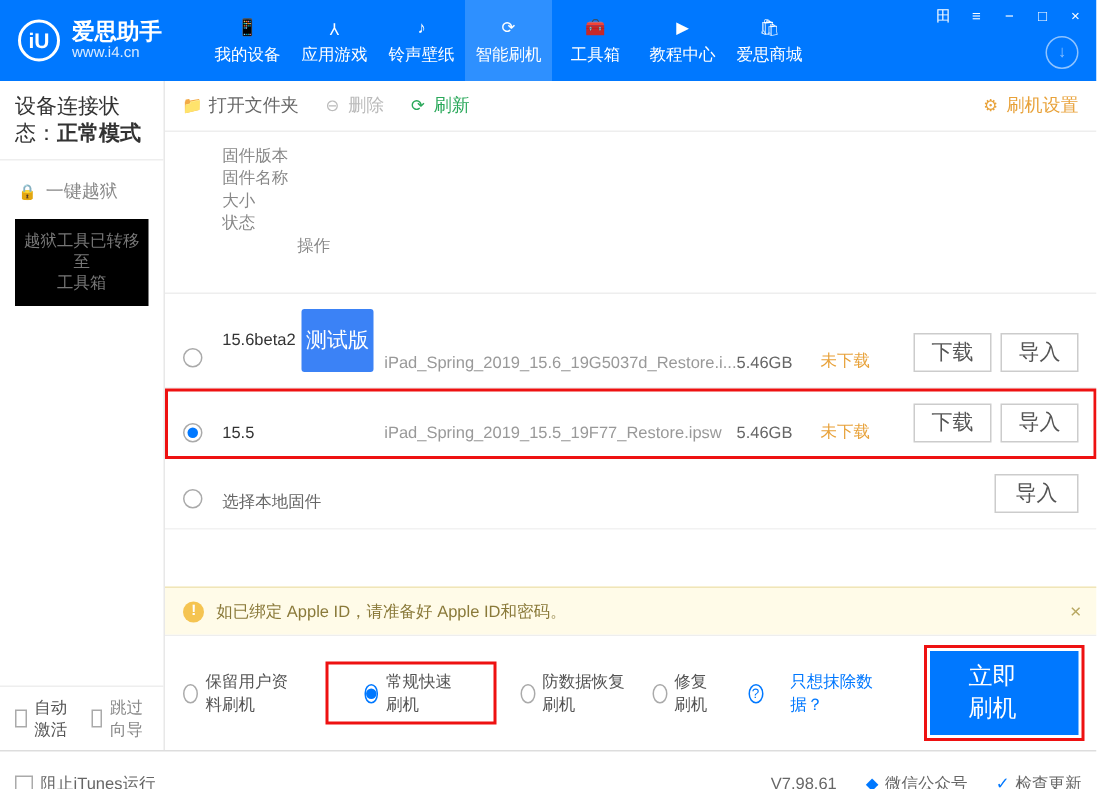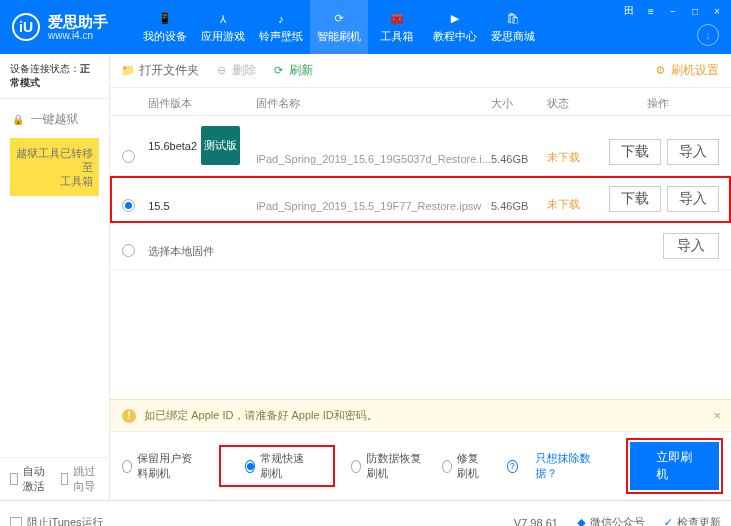--- a/index.html
+++ b/index.html
@@ -14,76 +14,76 @@
 .nav { display: flex; margin-left: 28px; height: 100%; }
 .nav-item { width: 58px; display: flex; flex-direction: column; align-items: center; justify-content: center; color: #fff; gap: 2px; cursor: pointer; font-size: 11px; position: relative; }
 .nav-item.active { background: rgba(255,255,255,.18); }
 .navicon { width: 16px; height: 16px; display: flex; align-items: center; justify-content: center; }
 .titleicons { position: absolute; right: 6px; top: 4px; display: flex; gap: 6px; }
 .titleicons span { width: 16px; height: 14px; display: flex; align-items: center; justify-content: center; color: #fff; font-size: 10px; cursor: pointer; }
 .dl-circle { position: absolute; right: 12px; bottom: 8px; width: 22px; height: 22px; border: 1.5px solid #8ec3ff; border-radius: 50%; display: flex; align-items: center; justify-content: center; color: #8ec3ff; font-size: 11px; cursor: pointer; }
 
 .main { display: flex; height: calc(100% - 54px - 26px); }
 .sidebar { width: 148px; border-right: 1px solid #e8e8e8; display: flex; flex-direction: column; }
-.status-row { padding: 8px 10px; border-bottom: 1px solid #eee; font-size: 10px; }
+.status-row { padding: 8px 10px; border-bottom: 1px solid #eee; font-size: 14px; }
 .status-bold { font-weight: bold; }
 .side-group { padding: 6px 0; }
 .side-head { display: flex; align-items: center; gap: 6px; padding: 6px 12px; color: #555; font-size: 12px; cursor: pointer; }
 .side-head .sq { width: 10px; height: 10px; border: 1.5px solid #0078ff; }
 .side-head .lock { color: #aaa; font-size: 10px; }
 .side-item { padding: 7px 10px 7px 32px; color: #555; cursor: pointer; font-size: 12px; }
 .side-item.active { background: #e9f2ff; color: #0078ff; border-left: 2px solid #0078ff; padding-left: 30px; }
 .gray { color: #888; }
-.side-box { margin: 4px 10px; padding: 8px 6px; background: #fde047; color: #777; font-size: 11px; text-align: right; line-height: 14px; }
+.side-box { margin: 4px 10px; padding: 8px 6px; background: #000000; color: #777; font-size: 11px; text-align: center; line-height: 14px; }
 
 .side-bottom { margin-top: auto; }
 .side-check-row { display: flex; gap: 12px; padding: 6px 10px; align-items: center; font-size: 11px; color: #555; border-top: 1px solid #eee; }
 .chk { width: 12px; height: 12px; border: 1px solid #aaa; display: inline-block; vertical-align: middle; }
 
 .content { flex: 1; display: flex; flex-direction: column; }
 .toolbar { height: 34px; display: flex; align-items: center; padding: 0 12px; gap: 16px; font-size: 12px; color: #666; border-bottom: 1px solid #eee; }
 .tool-item { display: flex; align-items: center; gap: 4px; cursor: pointer; }
 .tool-item.disabled { color: #bbb; }
 .tool-ico { width: 13px; height: 13px; display: flex; align-items: center; justify-content: center; font-size: 11px; }
 .spacer { flex: 1; }
 .settings { color: #e8a23a; }
 .settings .gear { color: #e8a23a; }
 
-.table-head { display: flex; padding: 8px 12px 4px 38px; font-size: 11px; color: #888; border-bottom: 1px solid #eee; }
+.table-head { display: flex; padding: 8px 12px 24px 38px; font-size: 11px; color: #888; border-bottom: 1px solid #eee; flex-direction: column; }
 .col-ver { width: 108px; }
 .col-name { flex: 1; }
 .col-size { width: 56px; }
 .col-stat { width: 50px; }
 .col-act { width: 122px; text-align: center; }
 
 .row { display: flex; align-items: flex-end; padding: 10px 12px 10px 12px; border-bottom: 1px solid #f2f2f2; font-size: 11px; color: #666; position: relative; }
 .row.sel { outline: 2px solid #e11; outline-offset: -2px; }
 .radio-c { width: 26px; }
 .radio { width: 13px; height: 13px; border: 1px solid #aaa; border-radius: 50%; display: inline-flex; align-items: center; justify-content: center; }
 .radio.on::after { content: ""; width: 7px; height: 7px; background: #0078ff; border-radius: 50%; }
 .ver { width: 108px; display: flex; align-items: center; gap: 4px; color: #333; }
-.tag { background: #0f766e; color: #fff; font-size: 11px; padding: 12px 3px; border-radius: 2px; }
+.tag { background: #3b82f6; color: #fff; font-size: 14px; padding: 12px 3px; border-radius: 2px; }
 .fname { flex: 1; color: #999; white-space: nowrap; overflow: hidden; text-overflow: ellipsis; }
 .size { width: 56px; }
 .stat { width: 50px; color: #e8a23a; }
 .actions { width: 122px; display: flex; gap: 6px; justify-content: flex-end; }
 .btn { border: 1px solid #ccc; background: #fff; padding: 3px 0; width: 52px; font-size: 14px; color: #555; cursor: pointer; text-align: center; }
 .btn-wide { width: 56px; }
 
 .alert { margin: auto 0 0 0; background: #fffbe8; border-top: 1px solid #f0e5b8; padding: 8px 12px; font-size: 11px; color: #8a7a3a; display: flex; align-items: center; gap: 8px; position: relative; }
 .alert .info { width: 14px; height: 14px; border-radius: 50%; background: #f5c451; color: #fff; display: flex; align-items: center; justify-content: center; font-size: 10px; font-weight: bold; }
 .alert .close { position: absolute; right: 10px; color: #b8a862; cursor: pointer; font-size: 13px; }
 
 .footer-opts { padding: 10px 12px; display: flex; align-items: center; gap: 18px; font-size: 11px; color: #555; border-top: 1px solid #eee; }
 .ropt { display: flex; align-items: center; gap: 5px; cursor: pointer; }
 .ropt .radio.on { border-color: #0078ff; }
 .ropt.boxed { outline: 2px solid #e11; padding: 4px 24px; }
 .help { width: 13px; height: 13px; border: 1px solid #0078ff; color: #0078ff; border-radius: 50%; display: inline-flex; align-items: center; justify-content: center; font-size: 9px; }
 .link { color: #0078ff; cursor: pointer; }
-.primary-btn { background: #0078ff; color: #fff; padding: 7px 26px; font-size: 12px; cursor: pointer; outline: 2px solid #e11; outline-offset: 2px; }
+.primary-btn { background: #0078ff; color: #fff; padding: 7px 26px; font-size: 16px; cursor: pointer; outline: 2px solid #e11; outline-offset: 2px; }
 
 .statusbar { height: 44px; background: #fff; border-top: 1px solid #ddd; display: flex; align-items: center; padding: 0 10px; font-size: 11px; color: #666; gap: 18px; }
 .statusbar .right { margin-left: auto; display: flex; gap: 18px; align-items: center; }
 .sico { width: 11px; height: 11px; display: inline-flex; align-items: center; justify-content: center; color: #0078ff; }
 </style>
 </head>
 <body>
 
 <div class="titlebar">
   <div class="logo-wrap">

